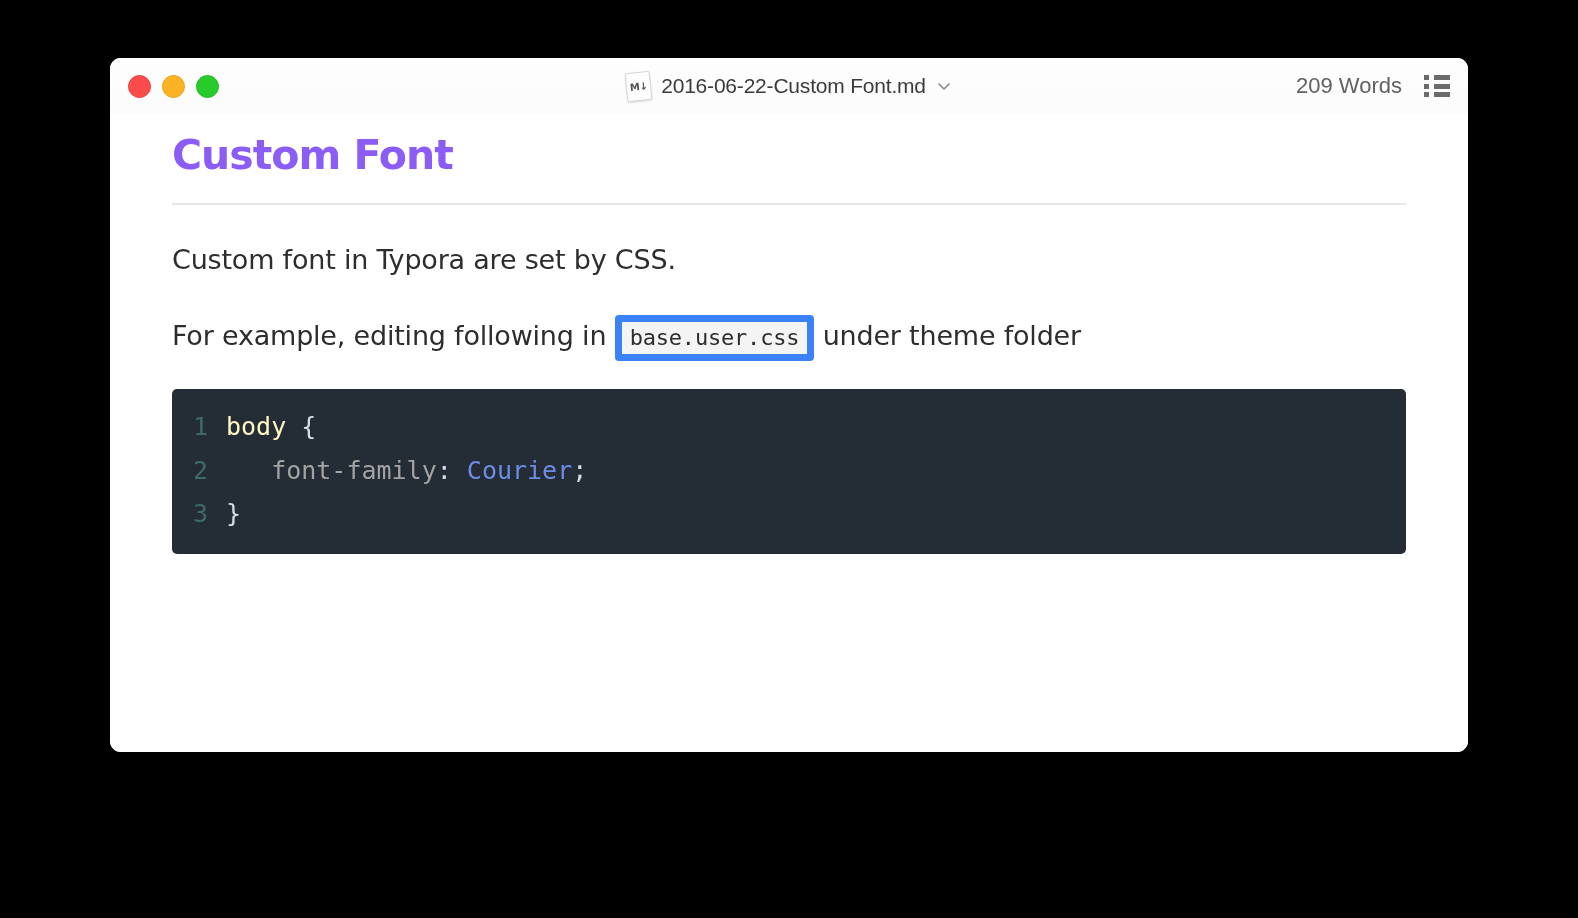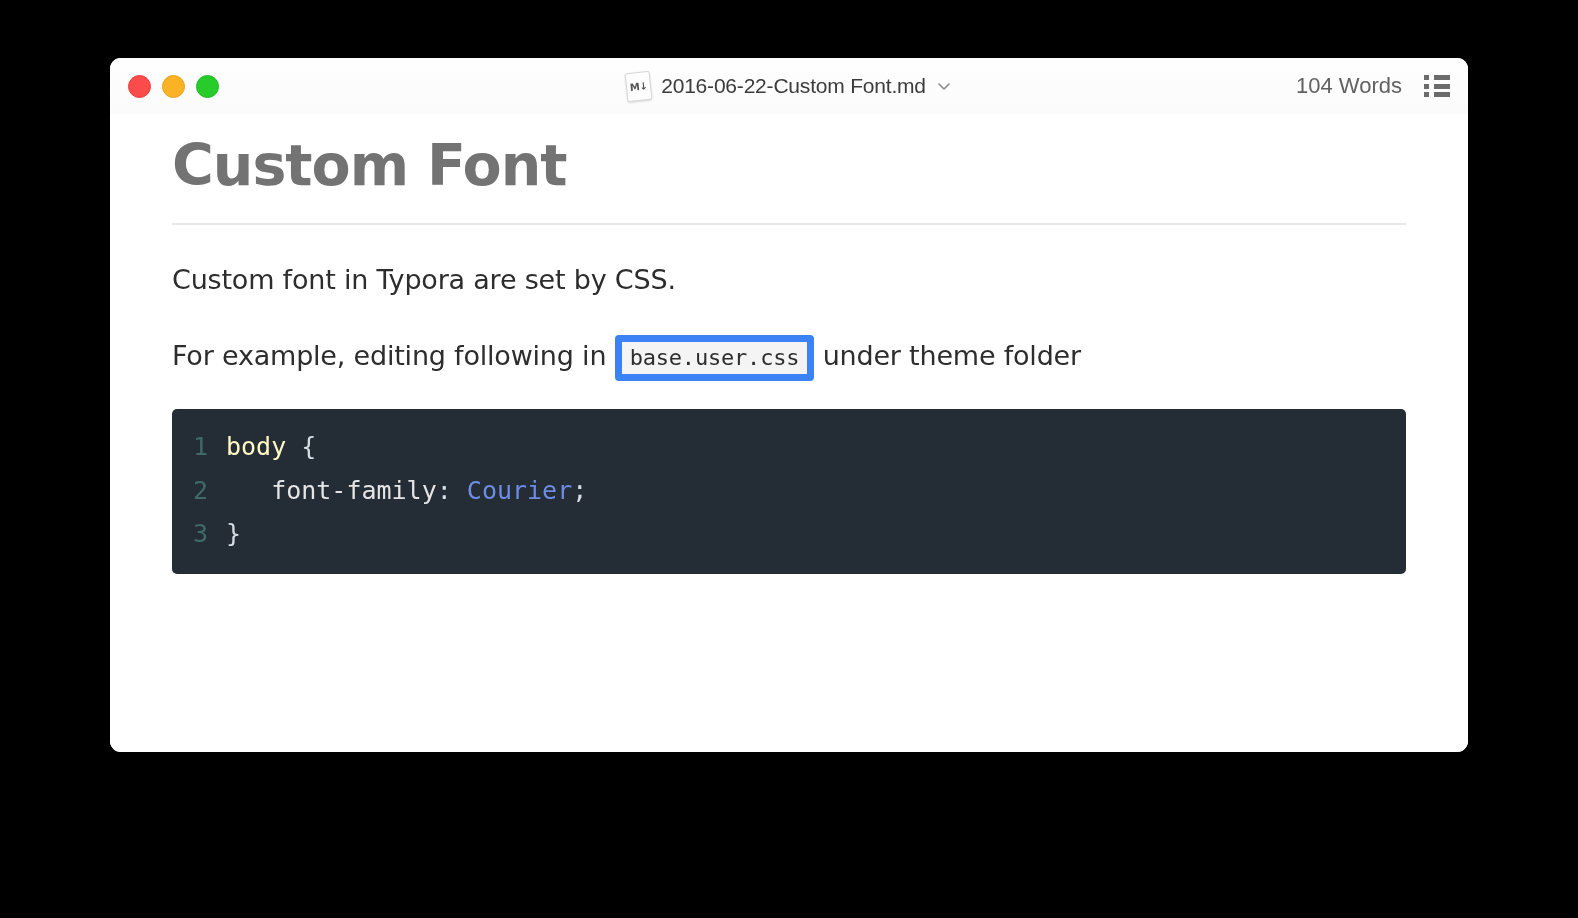--- a/index.html
+++ b/index.html
@@ -156,23 +156,23 @@
     padding: 0 62px;
     height: calc(100% - 56px);
     box-sizing: border-box;
     background: #ffffff;
     overflow: hidden;
   }
 
   h1.doc-h1 {
     margin: 16px 0 0 0;
     font-family: "DejaVu Sans", sans-serif;
-    font-size: 57px;
+    font-size: 41px;
     font-weight: bold;
-    color: #737373;
+    color: #8b5cf6;
     letter-spacing: -1px;
     line-height: 1.25;
   }
 
   .hr {
     margin: 22px 0 0 0;
     height: 2px;
     background: #e8e8e8;
     border: 0;
   }
@@ -217,21 +217,21 @@
     width: 54px;
     min-width: 54px;
     text-align: right;
     padding-right: 18px;
     box-sizing: border-box;
     color: #3f6a66;
     user-select: none;
   }
   .code-line .codetext { color: #d7dde3; }
   .tok-sel   { color: #fef9c3; }
-  .tok-prop  { color: #e5e5e5; }
+  .tok-prop  { color: #a3a3a3; }
   .tok-val   { color: #6d8ce6; }
   .tok-punc  { color: #d7dde3; }
 </style>
 </head>
 <body>
 
 <div class="screen">
 
   <div class="window">
 
@@ -249,21 +249,21 @@
         </span>
         <span class="doc-title">2016-06-22-Custom Font.md</span>
         <span class="title-chevron">
           <svg width="16" height="16" viewBox="0 0 16 16" aria-hidden="true">
             <path d="M3 6 L8 11 L13 6" fill="none" stroke="#8a8a8a" stroke-width="1.6" stroke-linecap="round" stroke-linejoin="round"></path>
           </svg>
         </span>
       </div>
 
       <div class="title-right">
-        <span class="word-count">104 Words</span>
+        <span class="word-count">209 Words</span>
         <span class="outline-icon">
           <span class="row">
             <span class="dot"></span>
             <span class="bar"></span>
           </span>
           <span class="row">
             <span class="dot"></span>
             <span class="bar"></span>
           </span>
           <span class="row">

